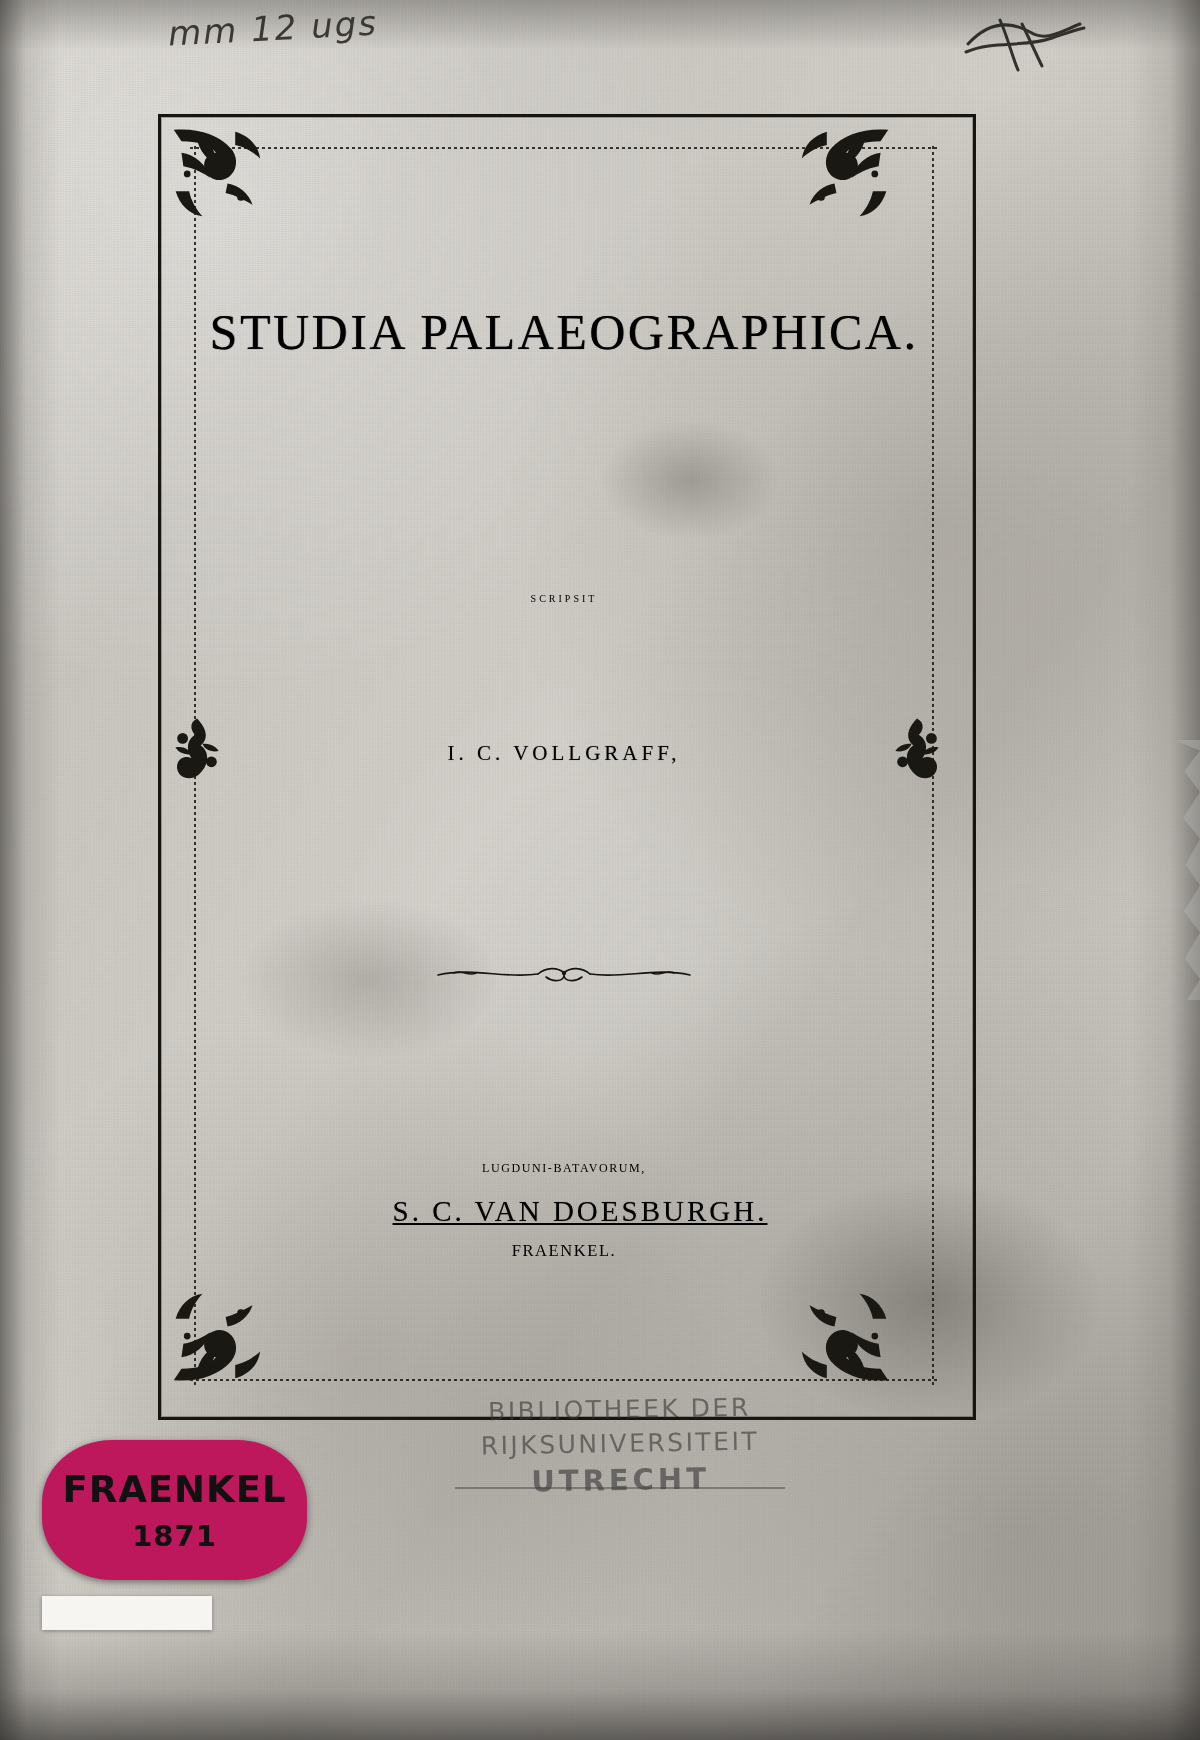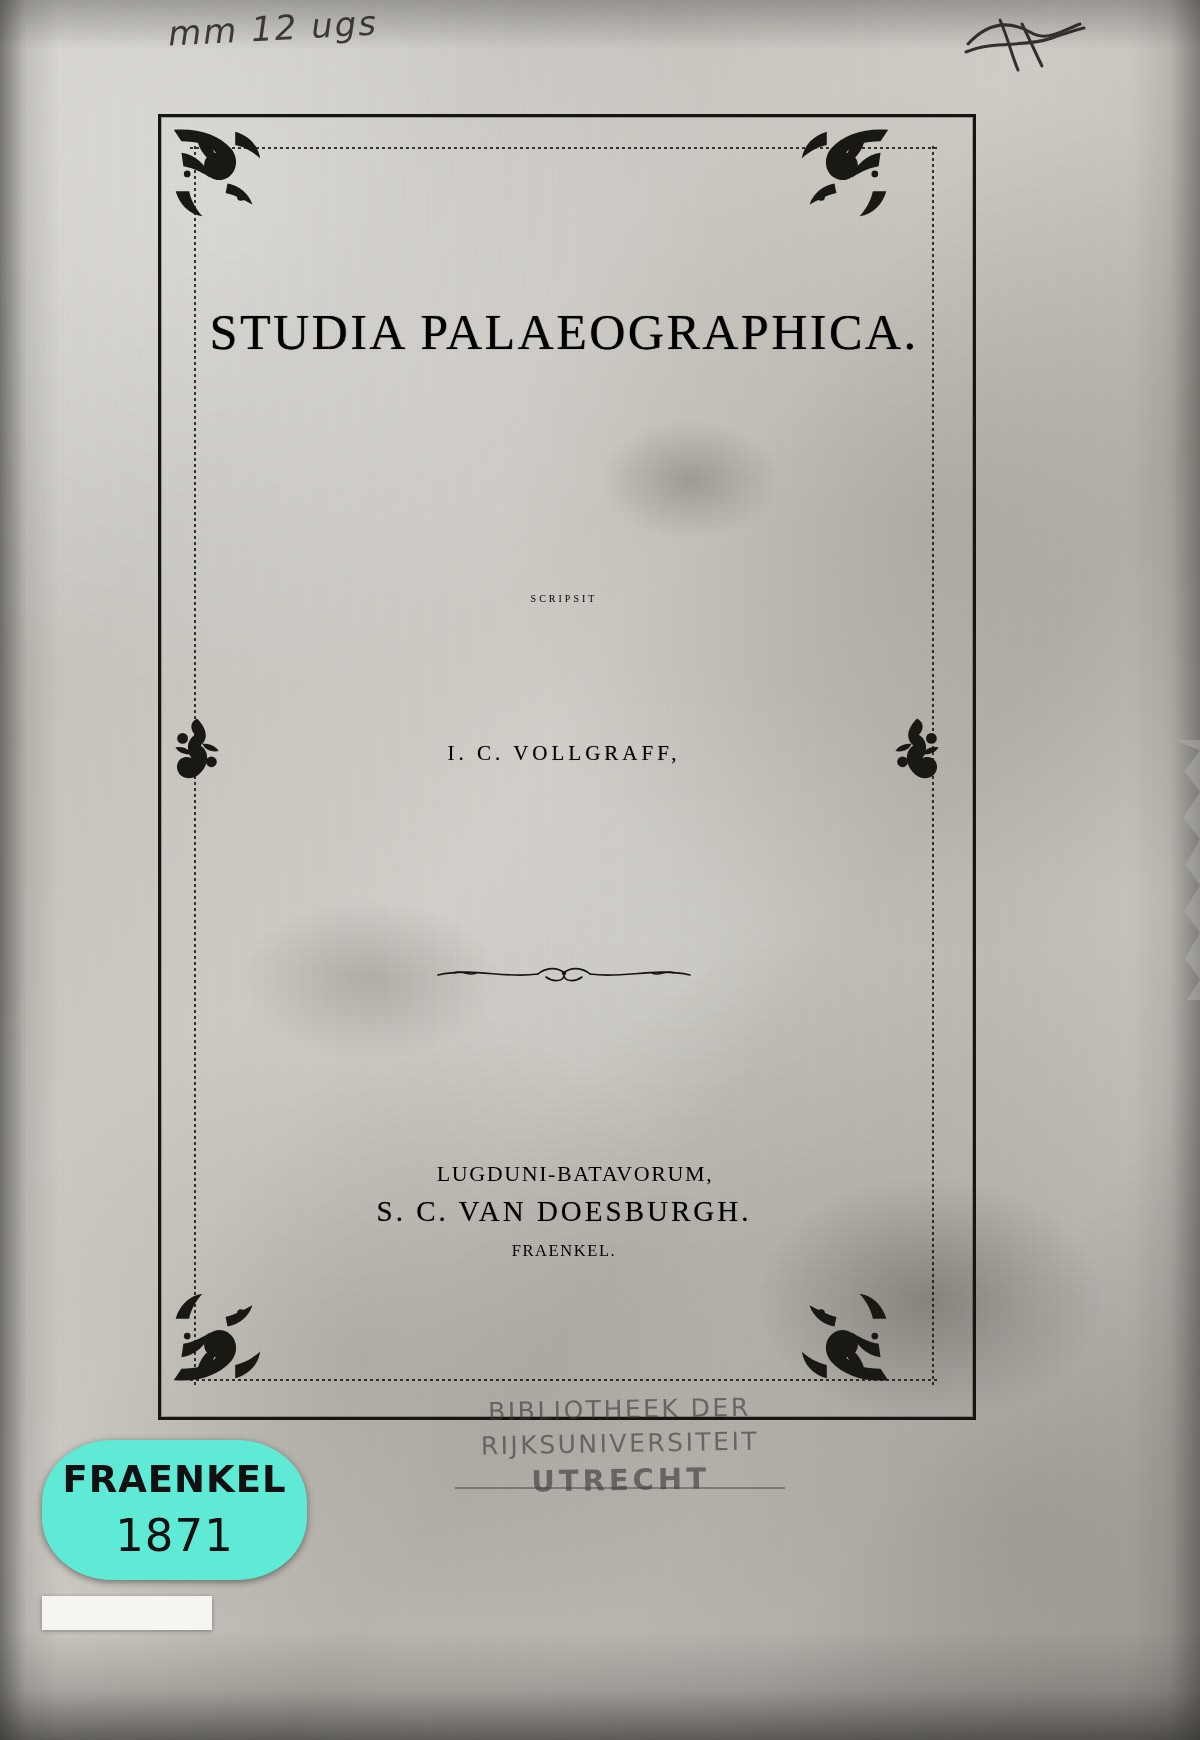--- a/index.html
+++ b/index.html
@@ -193,33 +193,34 @@
     left: 50%;
     transform: translateX(-50%);
     width: 260px;
     height: 26px;
     color: #171511;
   }
   .rule-orn svg { width: 100%; height: 100%; display: block; }
   .place {
     position: absolute;
     top: 1018px;
-    left: 11px;
-    width: 100%;
-    font-size: 22px;
+    left: 0;
+    width: 100%;
+    font-size: 12px;
     letter-spacing: 1.6px;
   }
   .publisher {
     position: absolute;
     top: 1052px;
-    left: 0;
+    left: 16px;
     width: 100%;
     font-size: 29px;
     letter-spacing: 3px;
     text-shadow: 0 0 1px rgba(0,0,0,0.4);
+    text-decoration: underline;
   }
   .year {
     position: absolute;
     top: 1098px;
     left: 0;
     width: 100%;
     font-size: 16.5px;
     letter-spacing: 1.6px;
   }
 
@@ -247,38 +248,38 @@
   }
   .scribble svg { width: 100%; height: 100%; }
 
   
   .sticker {
     position: absolute;
     left: 42px;
     top: 1440px;
     width: 265px;
     height: 140px;
-    background: #5eead4;
+    background: #be185d;
     border-radius: 70px / 62px;
     box-shadow: 0 2px 7px rgba(0,0,0,0.45);
     display: flex;
     flex-direction: column;
     align-items: center;
     justify-content: center;
     font-family: "DejaVu Sans", sans-serif;
     color: #111;
   }
   .sticker-name {
     font-size: 37px;
     font-weight: 700;
     letter-spacing: 1px;
   }
   .sticker-year {
-    font-size: 45px;
-    font-weight: 400;
+    font-size: 29px;
+    font-weight: 700;
     letter-spacing: 1px;
     margin-top: 8px;
   }
   .sticker-strip {
     position: absolute;
     left: 42px;
     top: 1596px;
     width: 170px;
     height: 34px;
     background: #f6f5f1;

